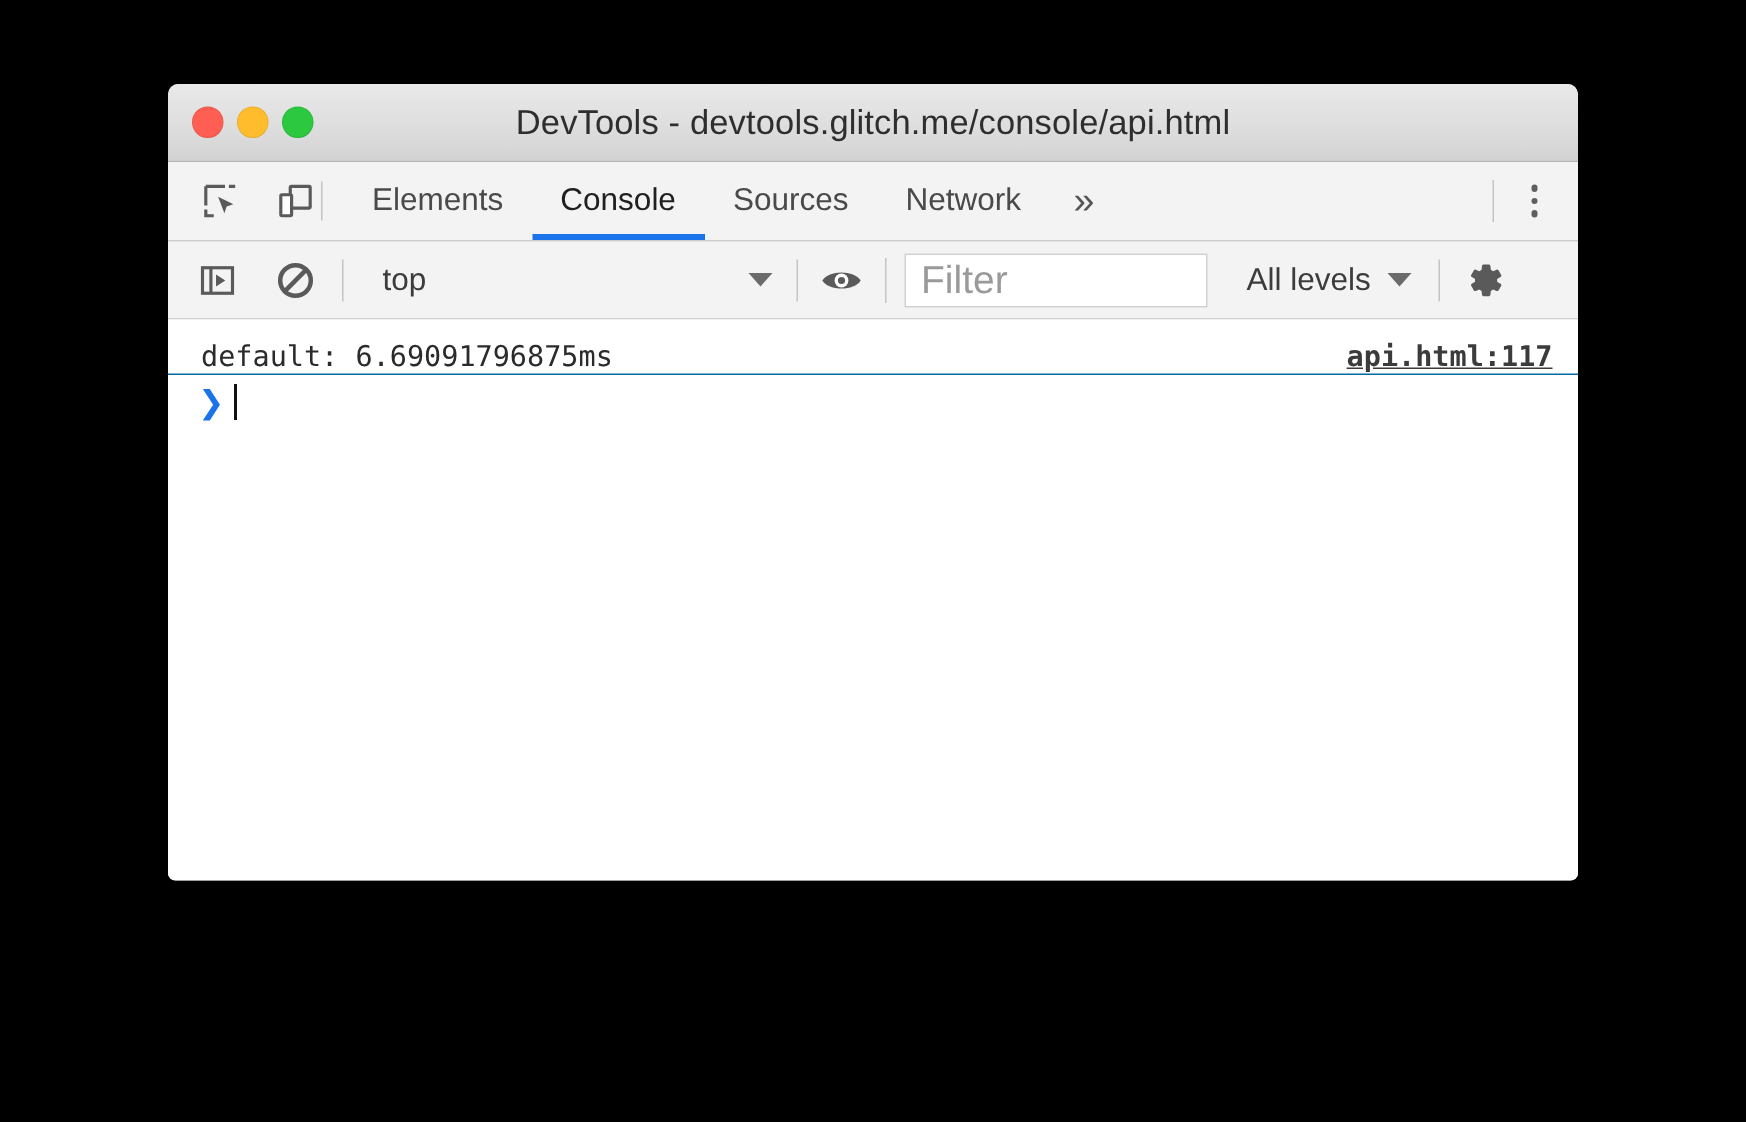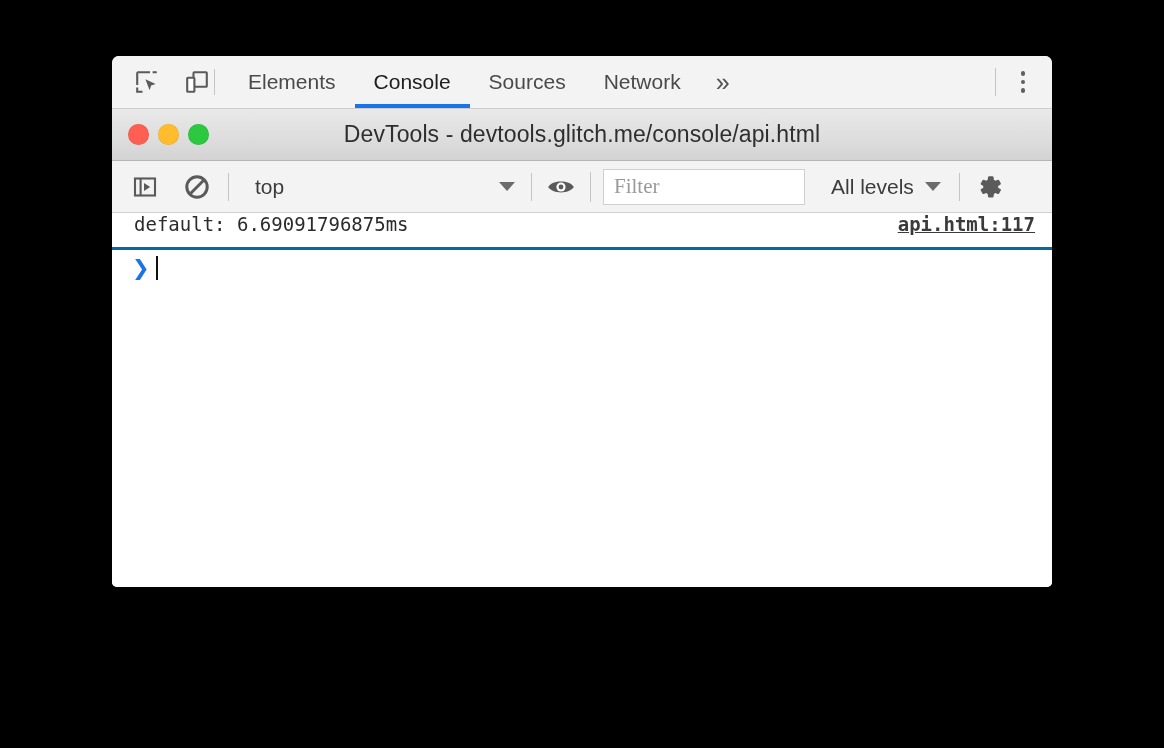--- a/index.html
+++ b/index.html
@@ -185,26 +185,26 @@
     border-right: 8px solid transparent;
     border-top: 9px solid #6b6b6b;
   }
 
   #filter-input {
     flex: 0 0 auto;
     width: 202px;
     height: 36px;
     background: #ffffff;
     border: 1px solid #d0d0d0;
-    font-size: 21px;
+    font-size: 26px;
     color: #9a9a9a;
     padding: 0 10px;
     display: flex;
     align-items: center;
-    font-family: Liberation Serif, serif;
+    font-family: Liberation Sans, sans-serif;
   }
 
   #levels-select {
     display: flex;
     align-items: center;
     gap: 11px;
     padding: 0 14px;
     cursor: default;
     white-space: nowrap;
   }
@@ -215,26 +215,26 @@
 
   
   #console-body {
     position: relative;
     height: calc(531px - 52px - 53px - 52px);
     background: #ffffff;
   }
 
   .console-row {
     display: flex;
-    align-items: flex-start;
+    align-items: flex-end;
     justify-content: space-between;
     height: 37px;
     padding-left: 22px;
     padding-right: 17px;
-    border-bottom: 3px solid #0369a1;
+    border-bottom: 1px solid #0369a1;
   }
   .console-msg {
     font-family: "DejaVu Sans Mono", monospace;
     font-size: 19px;
     color: #2b2b2b;
     white-space: pre;
   }
   .console-source {
     font-family: "DejaVu Sans Mono", monospace;
     font-size: 19px;
@@ -266,20 +266,29 @@
   }
 
   svg { display: block; }
 </style>
 </head>
 <body>
 
 <div id="screen">
 
   <div id="window">
+
+    <div id="titlebar">
+      <div class="traffic-lights">
+        <span class="light red"></span>
+        <span class="light yellow"></span>
+        <span class="light green"></span>
+      </div>
+      <div id="window-title">DevTools - devtools.glitch.me/console/api.html</div>
+    </div>
 
     <div id="tabbar">
 
       <div class="tb-icon-group">
         <div class="icon-btn">
           <span>
             <svg width="26" height="26" viewBox="0 0 26 26">
               <path d="M3.2 3.2 H16 M3.2 3.2 V16 M3.2 18.6 V22.8 H8.5 M22.8 3.2 H18.6" fill="none" stroke="#5a5a5a" stroke-width="2.1"></path>
               <path d="M11.4 10.2 L21.6 15.1 L17.1 16.6 L15.6 21.2 Z" fill="#5a5a5a"></path>
             </svg>
@@ -318,29 +327,20 @@
       <div id="tabbar-right">
         <div class="vsep" style="height:28px;margin:0 12px 0 0;"></div>
         <div class="dots-vert">
           <i></i>
           <i></i>
           <i></i>
         </div>
       </div>
     </div>
 
-    <div id="titlebar">
-      <div class="traffic-lights">
-        <span class="light red"></span>
-        <span class="light yellow"></span>
-        <span class="light green"></span>
-      </div>
-      <div id="window-title">DevTools - devtools.glitch.me/console/api.html</div>
-    </div>
-
     <div id="console-toolbar">
 
       <div class="icon-btn">
         <span>
           <svg width="26" height="26" viewBox="0 0 26 26">
             <rect x="3" y="4.5" width="20" height="17" fill="none" stroke="#5a5a5a" stroke-width="2.1"></rect>
             <line x1="8.6" y1="4.5" x2="8.6" y2="21.5" stroke="#5a5a5a" stroke-width="2.1"></line>
             <path d="M12 9 L18.2 13 L12 17 Z" fill="#5a5a5a"></path>
           </svg>
         </span>

